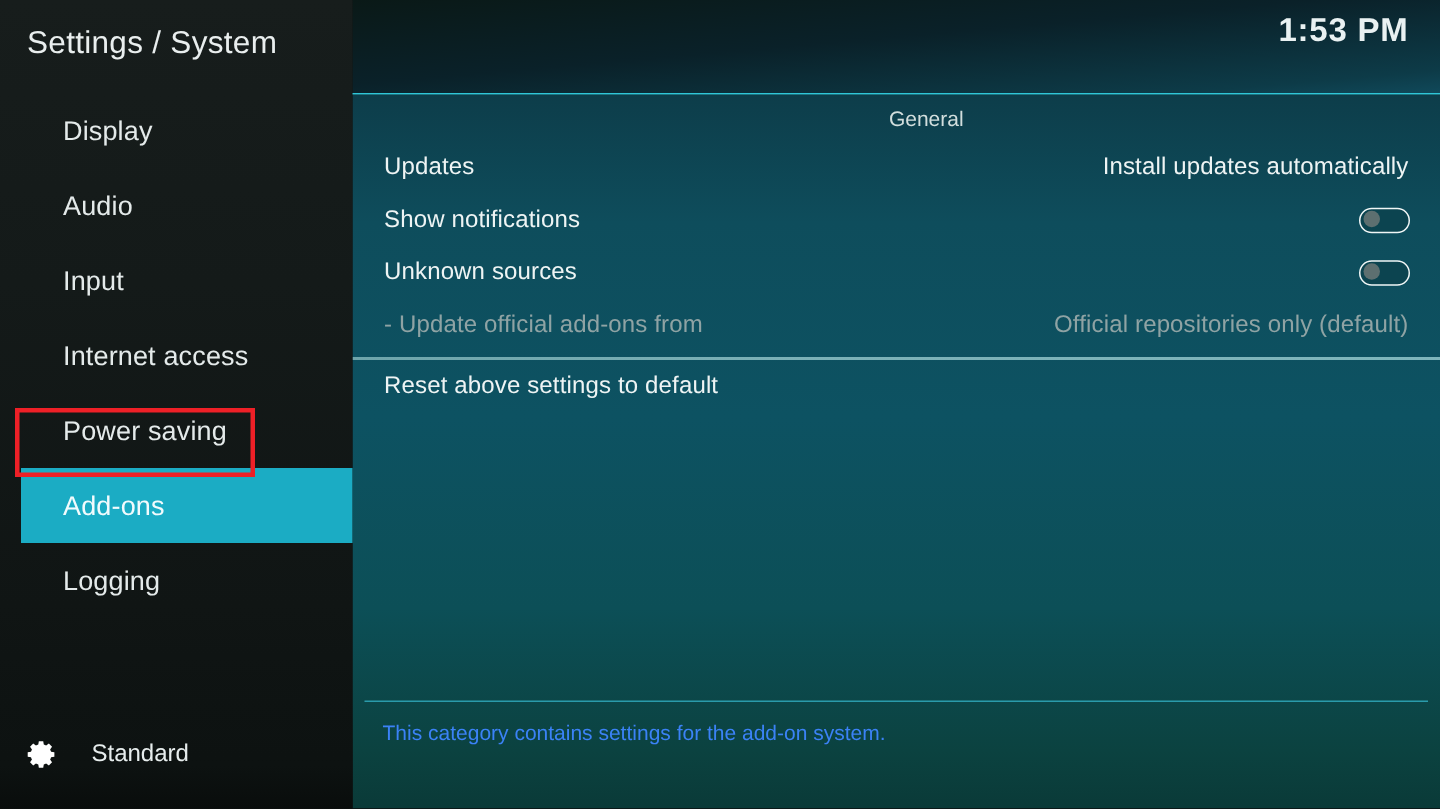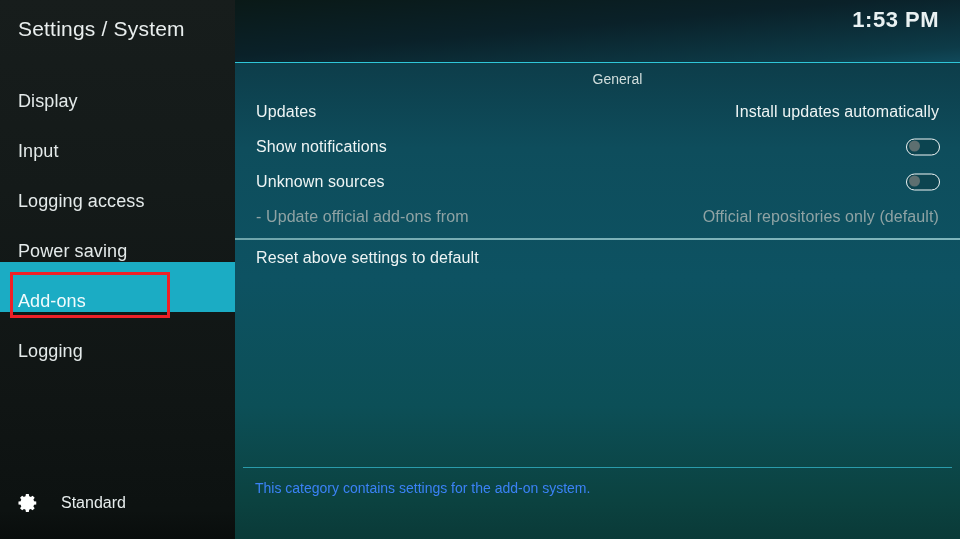--- a/index.html
+++ b/index.html
@@ -18,24 +18,25 @@
     background:linear-gradient(180deg,#171d1c 0%,#141a19 35%,#101514 75%,#0c1110 100%);
     z-index:3;
   }
   #sidebar-title {
     position:absolute; left:18px; top:17px;
     font-size:21px; color:#e9eeee; font-weight:400; letter-spacing:.2px;
     white-space:nowrap;
   }
   #nav { position:absolute; left:0; top:62px; width:235px; }
   .nav-item {
-    height:50px; display:flex; align-items:flex-end;
-    padding-left:18px;
+    height:50px; display:flex; align-items:center;
+    padding-left:28px;
     font-size:18px; color:#e4eaea; font-weight:400; letter-spacing:.1px;
     white-space:nowrap;
+    margin-left:14px;
   }
   .nav-item.selected {
     background:#1bacc4; color:#f2fbfd;
   }
   #statusbar {
     position:absolute; left:0; bottom:0; width:235px; height:72px;
     display:flex; align-items:center; padding-left:17px; gap:22px;
     background:linear-gradient(180deg,#13191800 0%,#0d1211 60%,#090d0c 100%);
   }
   #gear { width:22px; height:22px; flex:0 0 22px; display:block; }
@@ -162,24 +163,27 @@
   <div id="footer-rule"></div>
   <div id="description">This category contains settings for the add-on system.</div>
 
   <div id="sidebar">
     <div id="sidebar-title">Settings / System</div>
     <div id="nav">
         <div class="nav-item">
           <span>Display</span>
         </div>
         <div class="nav-item">
+          <span>Audio</span>
+        </div>
+        <div class="nav-item">
           <span>Input</span>
         </div>
         <div class="nav-item">
-          <span>Logging access</span>
+          <span>Internet access</span>
         </div>
         <div class="nav-item">
           <span>Power saving</span>
         </div>
         <div class="nav-item selected">
           <span>Add-ons</span>
         </div>
         <div class="nav-item">
           <span>Logging</span>
         </div>

